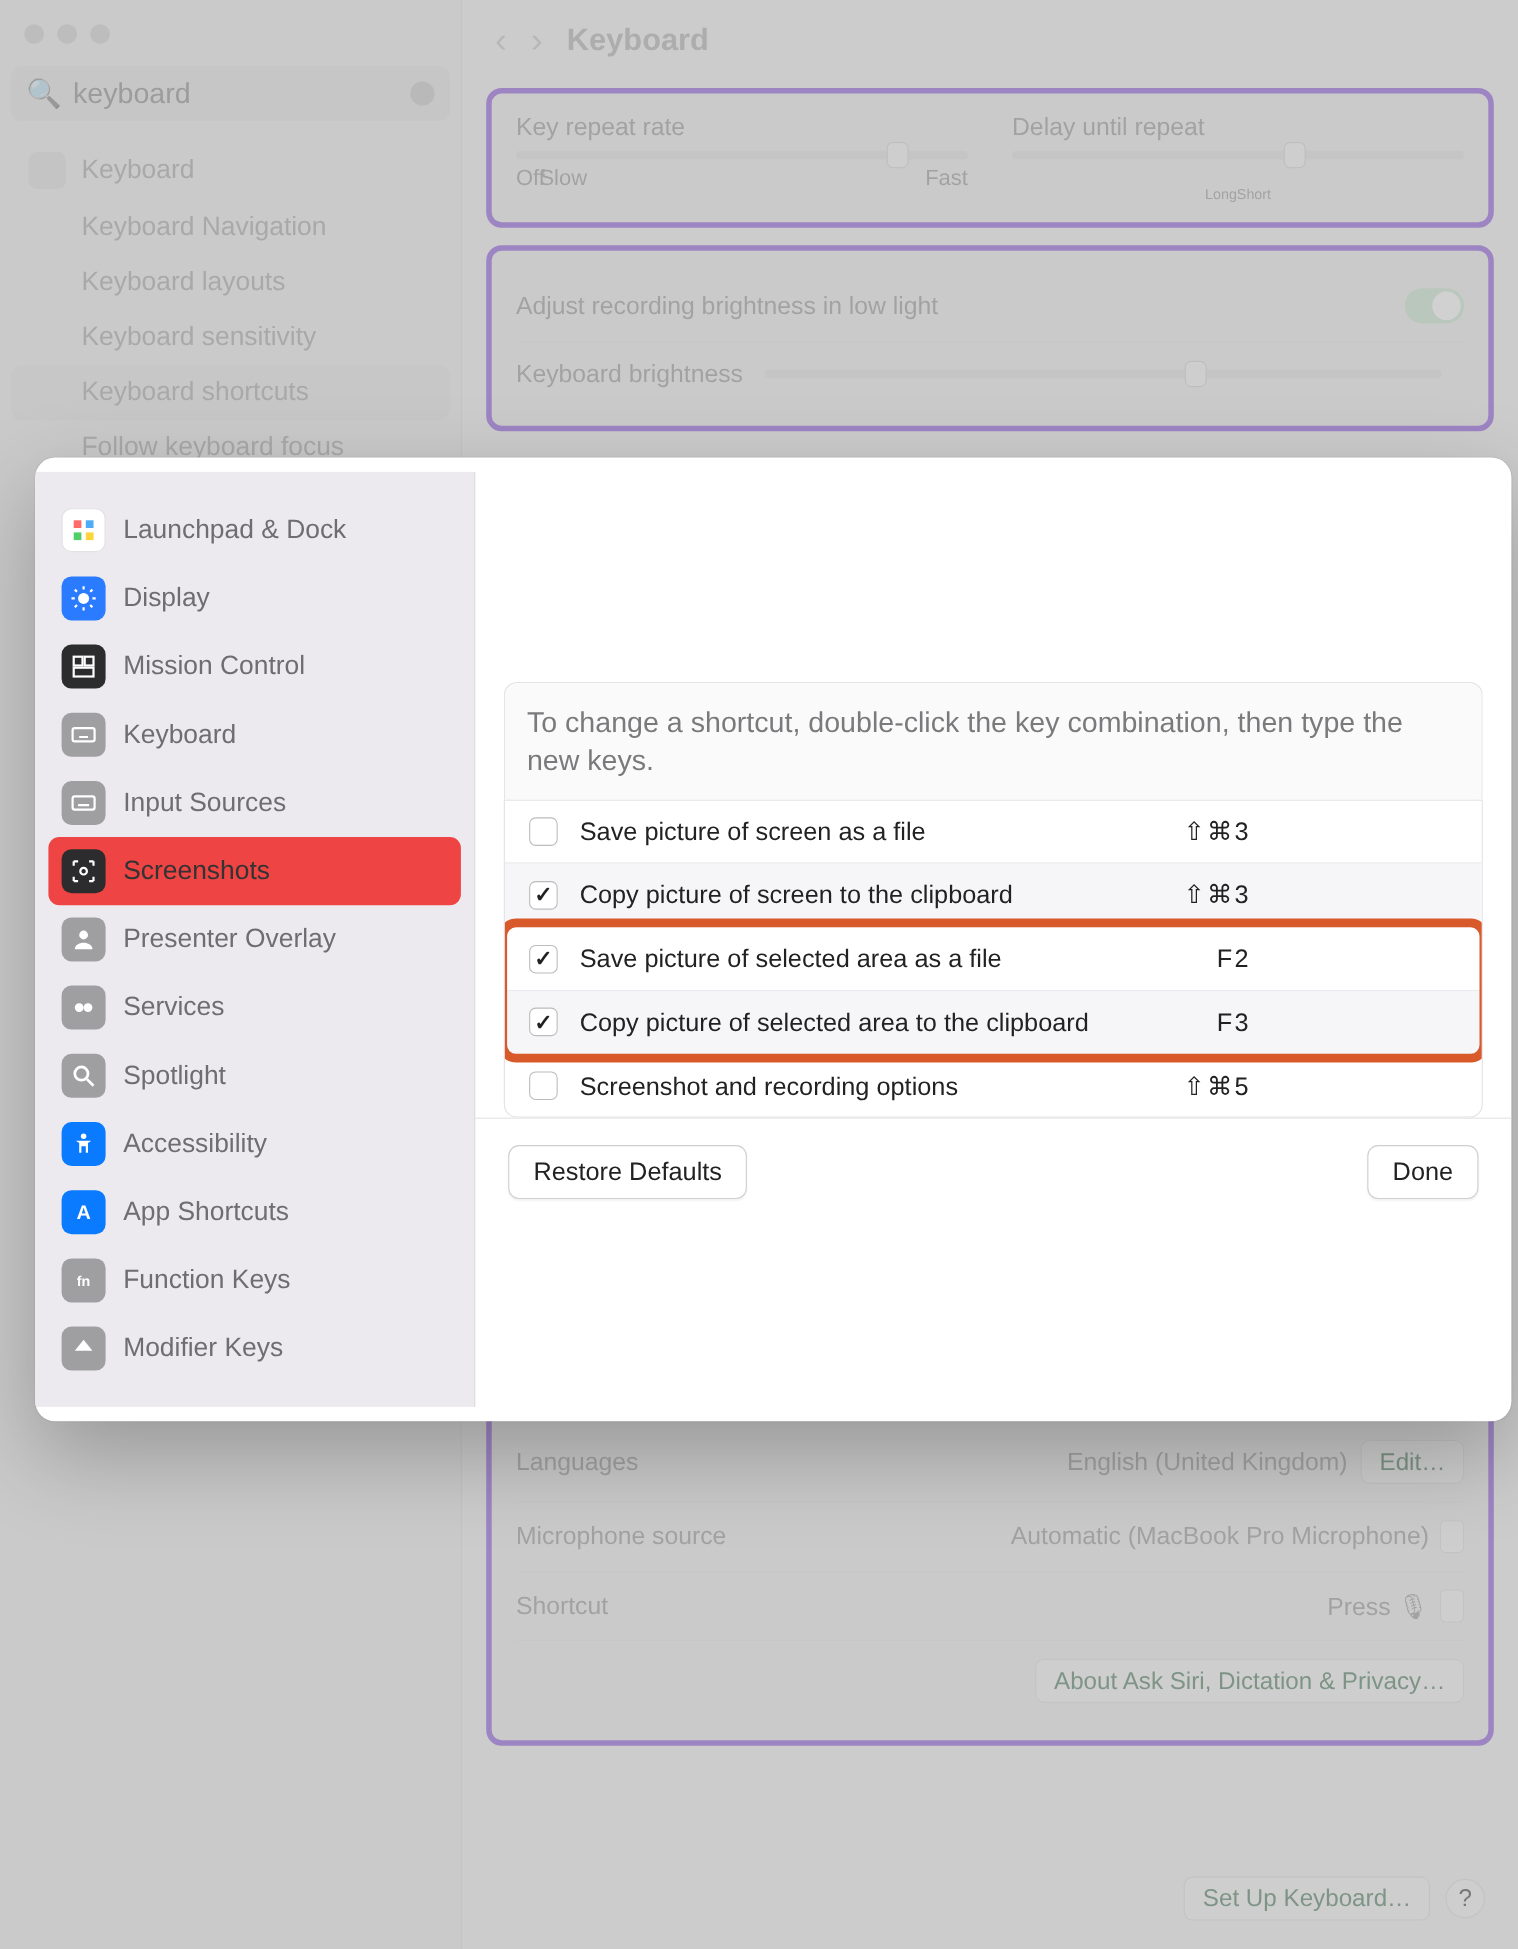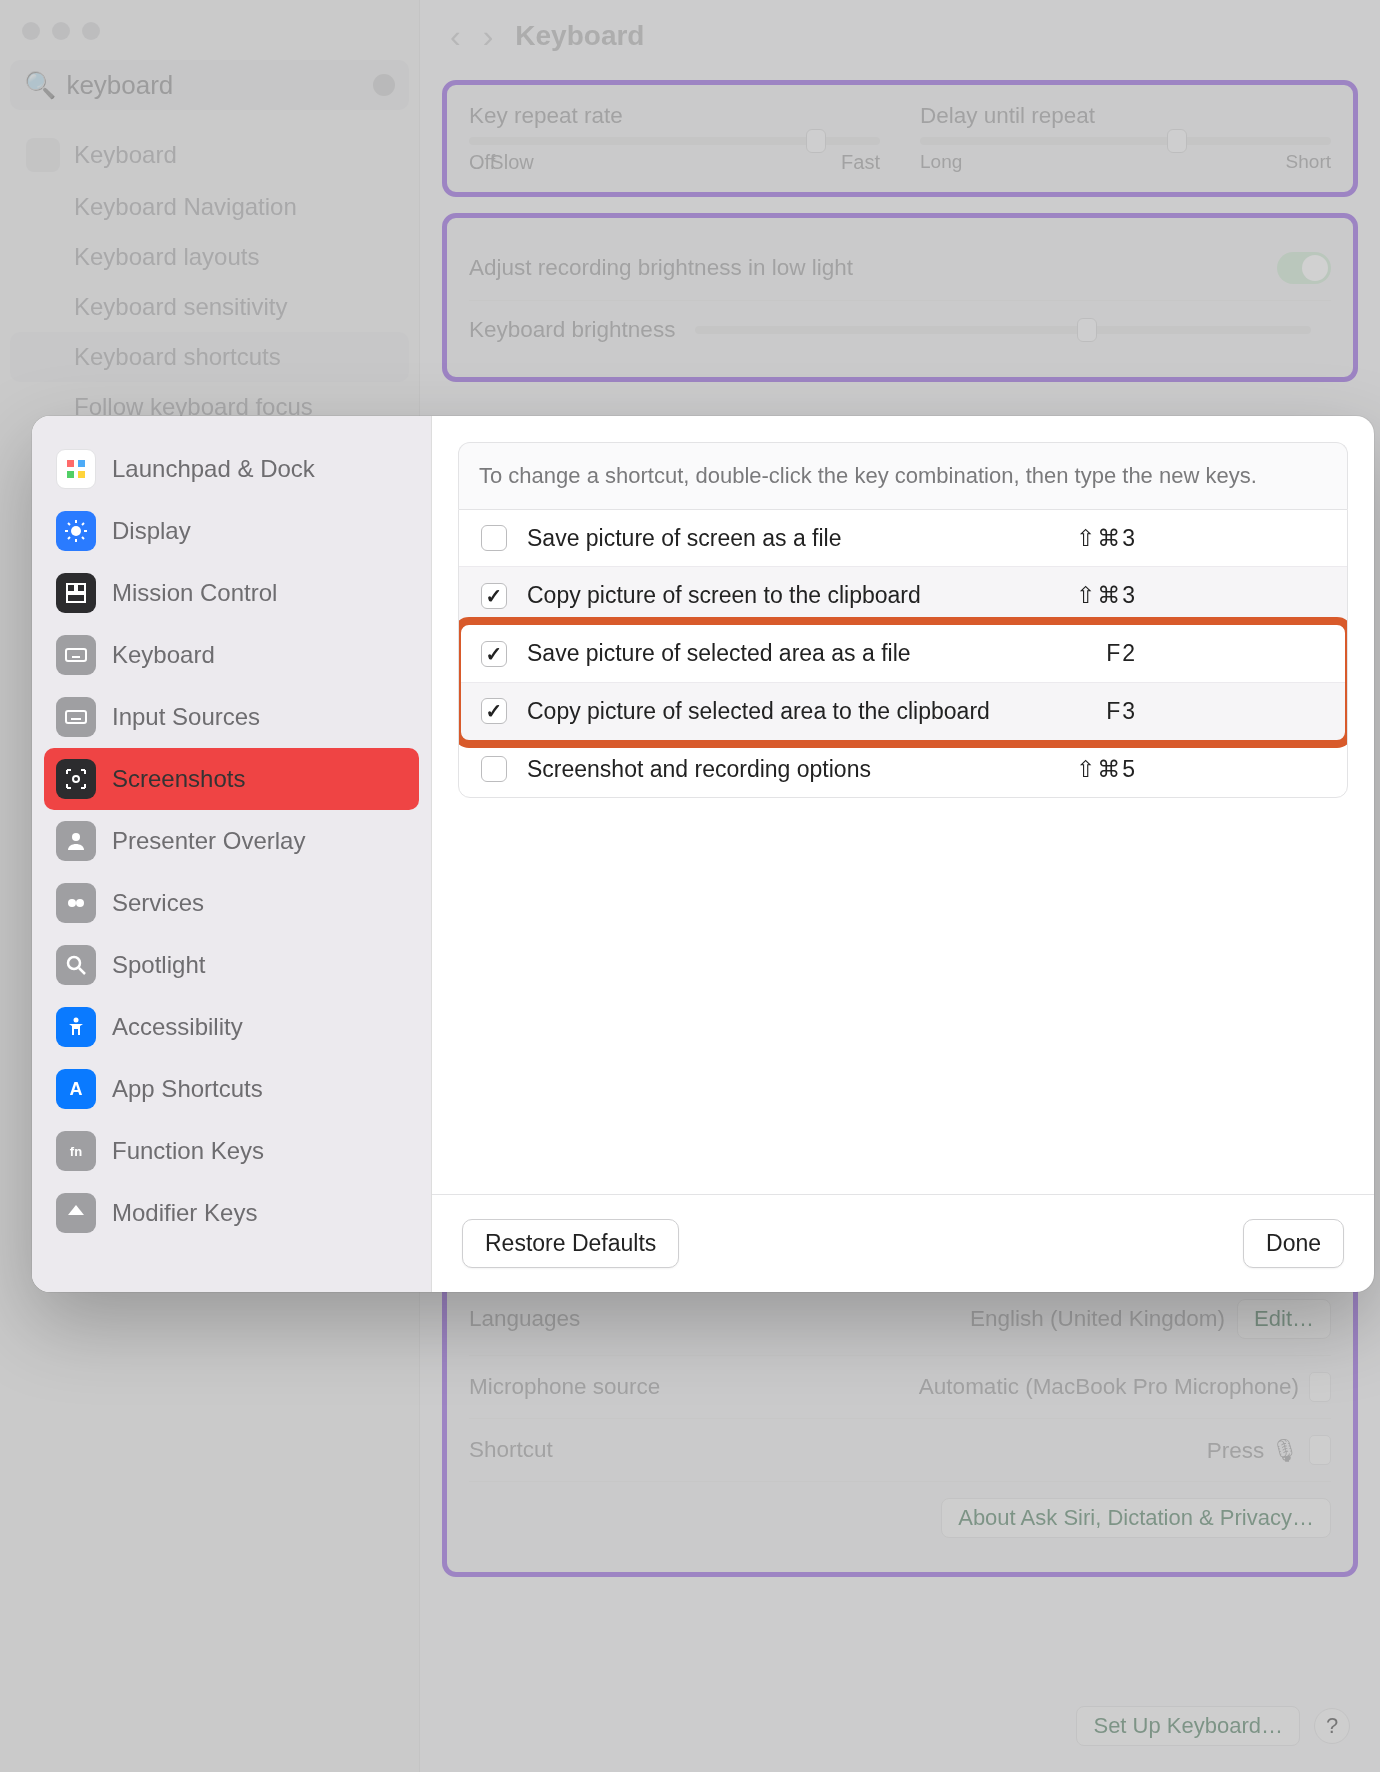--- a/index.html
+++ b/index.html
@@ -65,21 +65,21 @@
   .bg-btn { background:#f7f7f8; border:1px solid #d8d8da; border-radius:8px; padding:6px 16px; font-size:22px; color:#14532d; }
   .bg-stepper { width:22px; height:30px; border:1px solid #d8d8da; border-radius:5px; background:#f7f7f8; }
   .bg-help { width:36px; height:36px; border:1px solid #d8d8da; border-radius:50%; background:#f7f7f8; display:flex; align-items:center; justify-content:center; font-size:22px; }
   .bg-footer { position:absolute; bottom:26px; right:30px; display:flex; gap:14px; align-items:center; }
 
   
   .sheet {
     position:absolute; left:32px; top:416px; width:1342px; height:876px;
     background:#fff; border-radius:18px;
     box-shadow: 0 30px 80px rgba(0,0,0,0.25), 0 0 0 1px rgba(0,0,0,0.05);
-    display:flex; overflow:hidden; z-index:10;
+    display:flex; overflow:hidden; z-index:10;align-items:center;
   }
   .sheet-sidebar {
     width:400px; background:#eceaee; border-right:1px solid #ddd;
     padding:22px 12px; overflow:auto;
   }
   .cat-item {
     display:flex; align-items:center; gap:16px;
     padding:11px 12px; border-radius:10px;
     font-size:24px; color:#6e6d70; cursor:default;
   }
@@ -101,21 +101,21 @@
   .ic-access    { background:#0a7aff; }
   .ic-apps      { background:#0a7aff; }
   .ic-fn        { background:#9f9fa2; }
   .ic-modifier  { background:#9f9fa2; }
 
   .sheet-main { flex:1; display:flex; flex-direction:column; }
   .help-text {
     margin:26px 26px 0 26px; padding:18px 20px;
     border:1px solid #e3e3e5; border-bottom:none;
     border-radius:12px 12px 0 0;
-    font-size:22px; color:#7a7a7c; line-height:1.35;
+    font-size:26px; color:#7a7a7c; line-height:1.35;
     background:#fafafb;
   }
   .shortcut-list {
     margin:0 26px; border:1px solid #e3e3e5; border-radius:0 0 12px 12px;
     overflow:hidden; background:#fff;
     position:relative;
   }
   .sc-row {
     display:flex; align-items:center; gap:20px;
     padding:14px 22px; border-top:1px solid #eceaee;
@@ -234,21 +234,21 @@
               <span>Off</span>
               <span style="position:relative; left:-38%">Slow</span>
               <span>Fast</span>
             </div>
           </div>
           <div style="flex:1">
             <div>Delay until repeat</div>
             <div class="bg-slider">
                 <div class="thumb" style="left:60%"></div>
               </div>
-            <div style="display:flex; justify-content:space-between; font-size:19px; margin-top:6px">
+            <div style="display:flex; justify-content:center; font-size:13px; margin-top:24px">
               <span>Long</span>
               <span>Short</span>
             </div>
           </div>
         </div>
       </div>
       <div class="bg-panel">
         <div class="bg-row">
           <span>Adjust recording brightness in low light</span>
           <span class="bg-toggle"></span>

